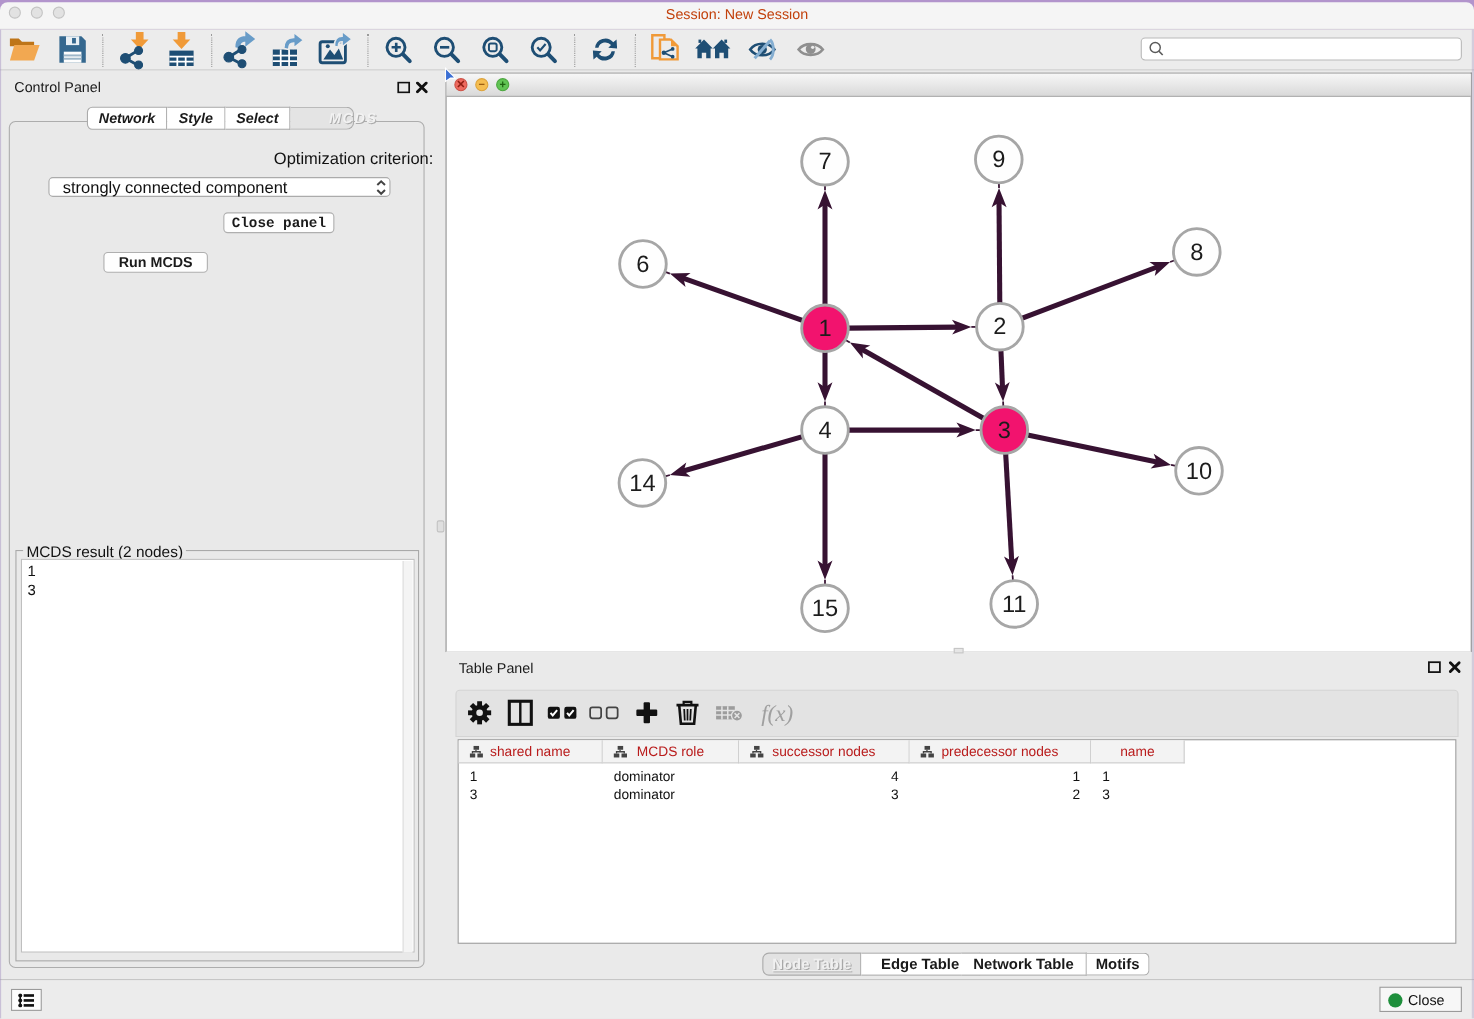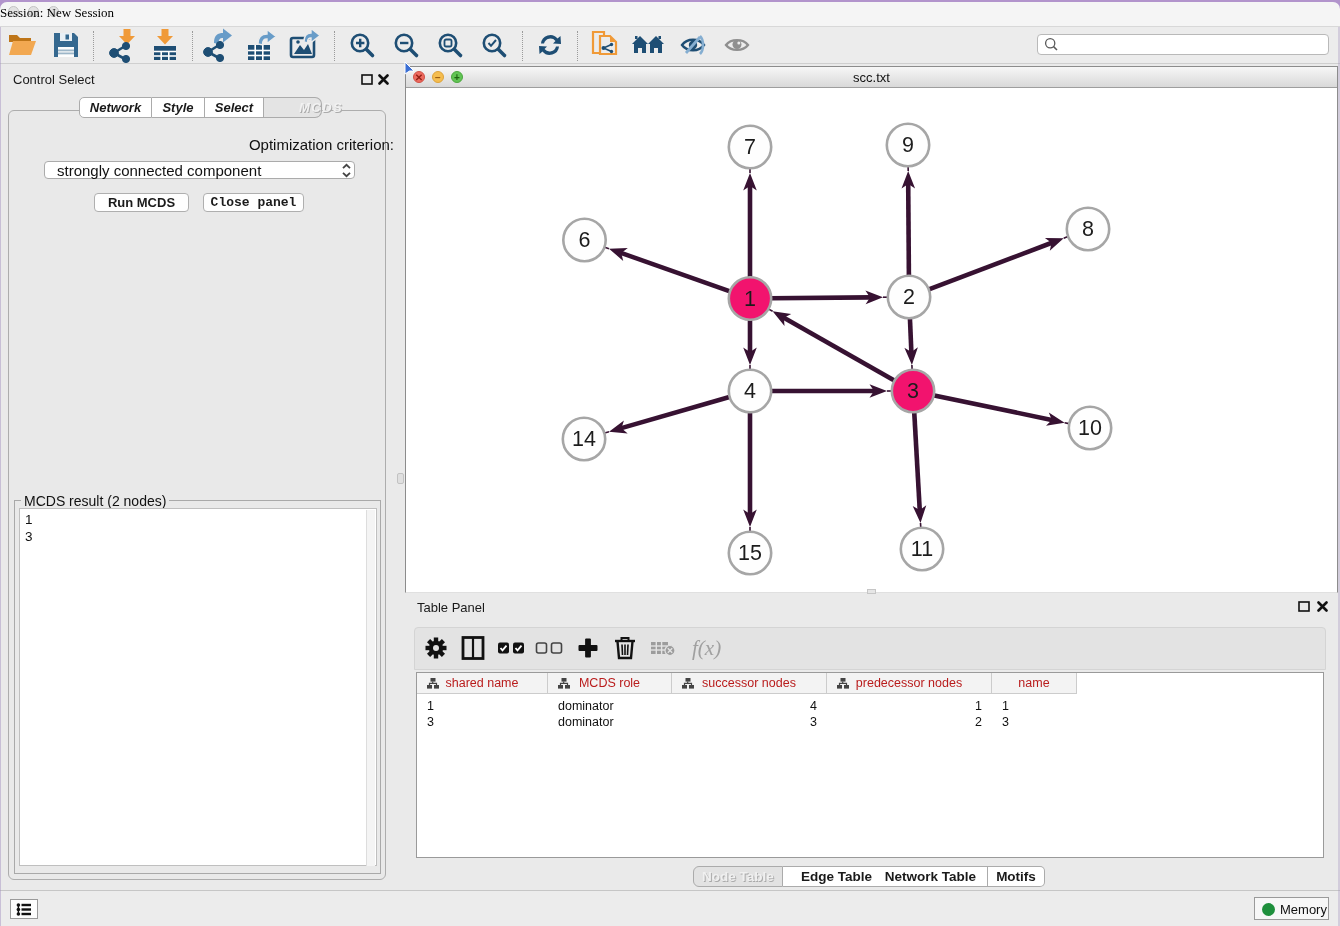--- a/index.html
+++ b/index.html
@@ -3,21 +3,21 @@
 <meta charset="utf-8">
 <style>
 * { margin:0; padding:0; box-sizing:border-box; }
 html,body { width:1340px; height:926px; overflow:hidden; }
 body { font-family:"Liberation Sans", sans-serif; background:#EAEAEA; position:relative; }
 .abs { position:absolute; }
 
 #purple { left:0; top:0; width:1340px; height:27px; background:#B294CC; }
 #titlebar { left:0; top:2px; width:1340px; height:25px; background:#F5F5F5; border-radius:7px 7px 0 0; border-bottom:1px solid #D8D8D8; }
 .tlight { width:11px; height:11px; border-radius:50%; background:#E2E2E2; border:1px solid #C3C3C3; top:6px; }
-#apptitle { width:100%; top:5px; font-size:13px; color:#000000;font-family:Liberation Serif, serif; }
+#apptitle { width:100%; top:5px; text-align:center; font-size:13px; color:#c2410c; }
 #toolbar { left:0; top:27px; width:1340px; height:37px; background:#ECECEC; border-bottom:1px solid #CFCFCF; }
 .tsep { top:31px; width:1px; height:30px; border-left:1px dotted #9a9a9a; }
 #searchbox { left:1037px; top:34px; width:292px; height:21px; background:#fff; border:1px solid #B9B9B9; border-radius:4px; }
 
 #cp-title { left:13px; top:72px; font-size:13px; color:#1A1A1A; }
 #cp-panel { left:8px; top:110px; width:378px; height:770px; background:#E9E9E9; border:1px solid #ADADAD; border-radius:6px; }
 .cptab { top:97px; height:21px; background:#fff; border:1px solid #ABABAB; font-size:13px; font-weight:bold; color:#1A1A1A; text-align:center; line-height:20px;font-style:italic; }
 #opt-label { left:0; top:136px; width:394px; text-align:right; font-size:15px; color:#111; }
 #dropdown { left:44px; top:161px; width:311px; height:18px; background:#fff; border:1px solid #ABABAB; border-radius:4px; font-size:15px; color:#111; line-height:17px; padding-left:12px; }
 .btn { top:193px; height:19px; background:#FEFEFE; border:1px solid #AFAFAF; border-radius:4px; font-size:13px; font-weight:bold; color:#1A1A1A; text-align:center; line-height:17px; }
@@ -186,54 +186,53 @@
 <div class="abs tsep" style="left:192px;"></div>
 <div class="abs tsep" style="left:334px;"></div>
 <div class="abs tsep" style="left:522px;"></div>
 <div class="abs tsep" style="left:577px;"></div>
 <div class="abs" id="searchbox"></div>
 <svg class="abs" style="left:1044px; top:37px;" width="15" height="15" viewBox="0 0 15 15">
     <circle cx="6.2" cy="6.2" r="4.6" fill="none" stroke="#5A5A5A" stroke-width="1.3"></circle>
     <line x1="9.6" y1="9.6" x2="13" y2="13" stroke="#5A5A5A" stroke-width="1.5"></line>
   </svg>
 
-<div class="abs" id="cp-title">Control Select</div>
+<div class="abs" id="cp-title">Control Panel</div>
 <svg class="abs" style="left:361px; top:74px;" width="12" height="11" viewBox="0 0 12 11">
     <rect x="1" y="1" width="10" height="9" fill="none" stroke="#111" stroke-width="1.6"></rect>
   </svg>
 <svg class="abs" style="left:378px; top:74px;" width="11" height="11" viewBox="0 0 11 11">
     <path d="M1.5 1.5 L9.5 9.5 M9.5 1.5 L1.5 9.5" stroke="#111" stroke-width="2.6" stroke-linecap="round"></path>
   </svg>
 <div class="abs" id="cp-panel"></div>
 <div class="abs cptab" style="left:79px; width:73px; border-radius:5px 0 0 5px;">Network</div>
 <div class="abs cptab" style="left:152px; width:53px; border-left:none;">Style</div>
 <div class="abs cptab" style="left:205px; width:59px; border-left:none;">Select</div>
 <div class="abs cptab" style="left:264px; width:58px; border-left:none; border-radius:0 7px 7px 0; background:#E4E4E4; color:#F2F2F2; letter-spacing:1.5px; text-shadow:1px 1px 0 #ABABAB;padding-left:35px;">MCDS</div>
 <div class="abs" id="opt-label">Optimization criterion:</div>
 <div class="abs" id="dropdown">strongly connected component</div>
 <svg class="abs" style="left:341px; top:163px;" width="11" height="15" viewBox="0 0 11 15">
     <path d="M2 5.2 L5.5 1.8 L9 5.2 M2 9.8 L5.5 13.2 L9 9.8" fill="none" stroke="#444" stroke-width="1.8"></path>
   </svg>
-<div class="abs btn" style="left:94px; width:95px;">Run MCDS</div>
+<div class="abs btn" style="left:94px; width:95px;margin-top:36px;">Run MCDS</div>
 <div class="abs btn" style="left:203px; width:101px;font-family:Liberation Mono, monospace;">Close panel</div>
 <div class="abs" id="fieldset"></div>
 <div class="abs" id="fieldset-legend">MCDS result (2 nodes)</div>
 <div class="abs" id="fs-inner">
     <div id="fs-scroll"></div>
   <div style="position:absolute; left:5px; top:3px; font-size:13.5px; color:#111; line-height:16.5px;">1<br>3</div>
 </div>
 
 <div class="abs" style="left:397px; top:473px; width:7px; height:11px; background:#DFDFDF; border:1px solid #C2C2C2; border-radius:2px;"></div>
 
 <svg class="abs" style="left:404px; top:61px; z-index:5;" width="14" height="14" viewBox="0 0 14 14">
     <path d="M1,13 L1,1 L10,10 L5.5,10 Z" fill="#3B6FD4" stroke="#fff" stroke-width="1"></path>
   </svg>
 <div class="abs" id="netwin">
   <div class="abs" id="net-titlebar"></div>
-  <div class="abs" id="net-title">scc.txt</div>
   <div class="abs mac" style="left:7px; background:#EE6A5F; border:1px solid #CE5247; color:#8F1D12;">✕</div>
   <div class="abs mac" style="left:26px; background:#F5BD4F; border:1px solid #DDA33B; color:#985A10;">−</div>
   <div class="abs mac" style="left:45px; background:#61C454; border:1px solid #4CA73F; color:#1D6311;">+</div>
   <svg class="abs" style="left:0; top:22px;" width="931" height="503" viewBox="0 0 931 503" font-family="Liberation Sans, sans-serif">
 <g stroke="#371232" stroke-width="4.6" fill="#371232">
 <line x1="344.0" y1="189.0" x2="344.0" y2="96.0"></line>
 <line x1="344.0" y1="84.0" x2="344.0" y2="79.5" stroke-width="1.6"></line>
 <polygon stroke="none" points="344.0,84.0 350.8,101.5 344.0,97.0 337.2,101.5"></polygon>
 <line x1="324.7" y1="202.7" x2="214.3" y2="163.7"></line>
 <line x1="203.0" y1="159.7" x2="198.8" y2="158.2" stroke-width="1.6"></line>
@@ -398,35 +397,35 @@
 <div class="trow" style="left:255px; top:26px; width:145px; text-align:right;">4</div>
 <div class="trow" style="left:410px; top:26px; width:155px; text-align:right;">1</div>
 <div class="trow" style="left:585px; top:26px;">1</div>
 <div class="trow" style="left:10px; top:42px;">3</div>
 <div class="trow" style="left:141px; top:42px;">dominator</div>
 <div class="trow" style="left:255px; top:42px; width:145px; text-align:right;">3</div>
 <div class="trow" style="left:410px; top:42px; width:155px; text-align:right;">2</div>
 <div class="trow" style="left:585px; top:42px;">3</div>
 </div>
 
-<div class="abs btab" style="left:693px; width:90px; border-radius:6px 0 0 6px; background:#E2E2E2; color:#F0F0F0; text-shadow:1px 1px 0 #A8A8A8;">Node Table</div>
+<div class="abs btab" style="left:693px; width:90px; border-radius:6px 0 0 6px; background:#E2E2E2; color:#F0F0F0; text-shadow:1px 1px 0 #A8A8A8;text-decoration:underline;">Node Table</div>
 <div class="abs btab" style="left:783px; width:108px; border-left:none;">Edge Table</div>
 <div class="abs btab" style="left:874px; width:114px; border-left:none;">Network Table</div>
 <div class="abs btab" style="left:988px; width:57px; border-left:none; border-radius:0 5px 5px 0;">Motifs</div>
 
 <div class="abs" id="statusbar"></div>
 <div class="abs" style="left:10px; top:899px; width:28px; height:20px; background:#FDFDFD; border:1px solid #9A9A9A;"></div>
 <svg class="abs" style="left:16px; top:902.5px;" width="15" height="13" viewBox="0 0 15 13">
     <g fill="#111">
       <line x1="2.4" y1="1.5" x2="2.4" y2="11.5" stroke="#111" stroke-width="1.4"></line>
       <circle cx="2.4" cy="2" r="1.8"></circle>
       <circle cx="2.4" cy="6.5" r="1.8"></circle>
       <circle cx="2.4" cy="11" r="1.8"></circle>
       <rect x="5.5" y="0.8" width="9.5" height="2.4"></rect>
       <rect x="5.5" y="5.3" width="9.5" height="2.4"></rect>
       <rect x="5.5" y="9.8" width="9.5" height="2.4"></rect>
     </g>
   </svg>
 <div class="abs" style="left:1254px; top:897px; width:75px; height:23px; background:#F7F7F7; border:1px solid #9A9A9A;"></div>
 <div class="abs" style="left:1262px; top:902.5px; width:13px; height:13px; border-radius:50%; background:#1E8F3C;"></div>
-<div class="abs" style="left:1280px; top:902px; font-size:13px; color:#111;">Memory</div>
+<div class="abs" style="left:1280px; top:902px; font-size:13px; color:#111;">Close</div>
 <div class="abs" style="left:0; top:27px; width:1px; height:899px; background:rgba(160,140,190,0.45);"></div>
 <div class="abs" style="left:1338px; top:27px; width:2px; height:899px; background:rgba(165,148,192,0.35);"></div>
 
 </body></html>

